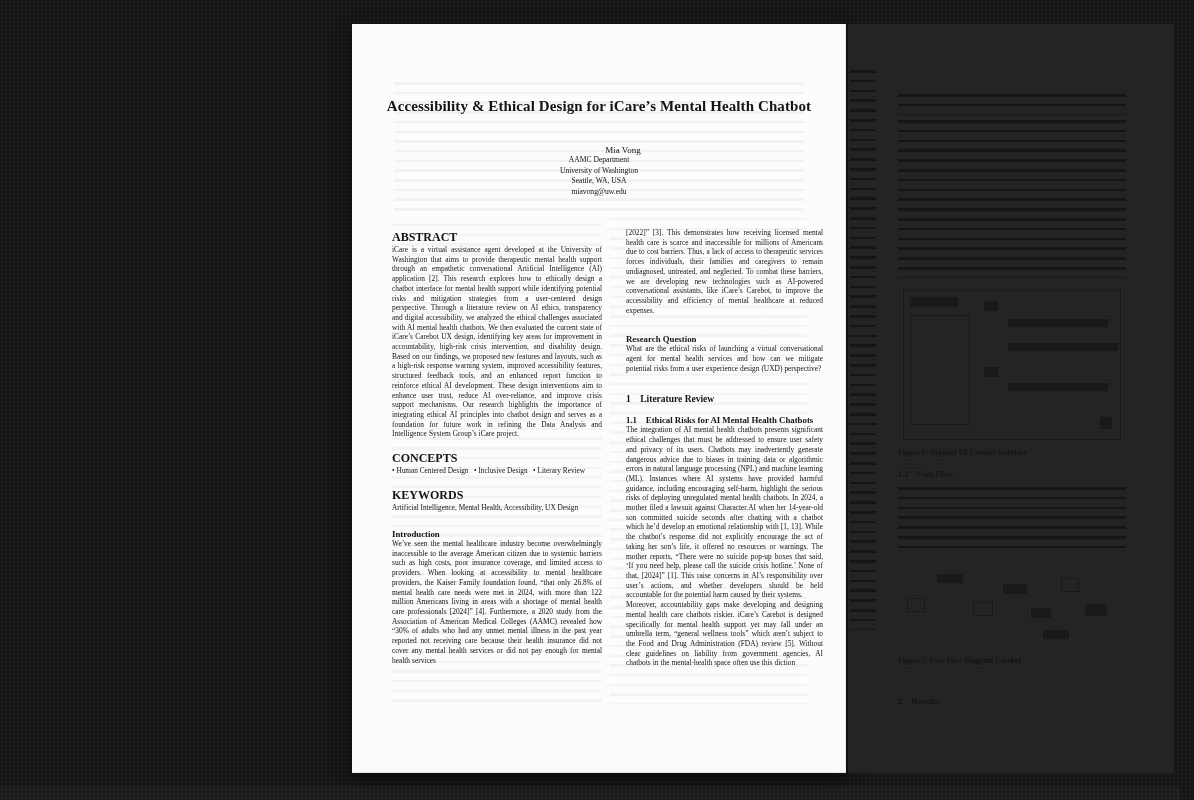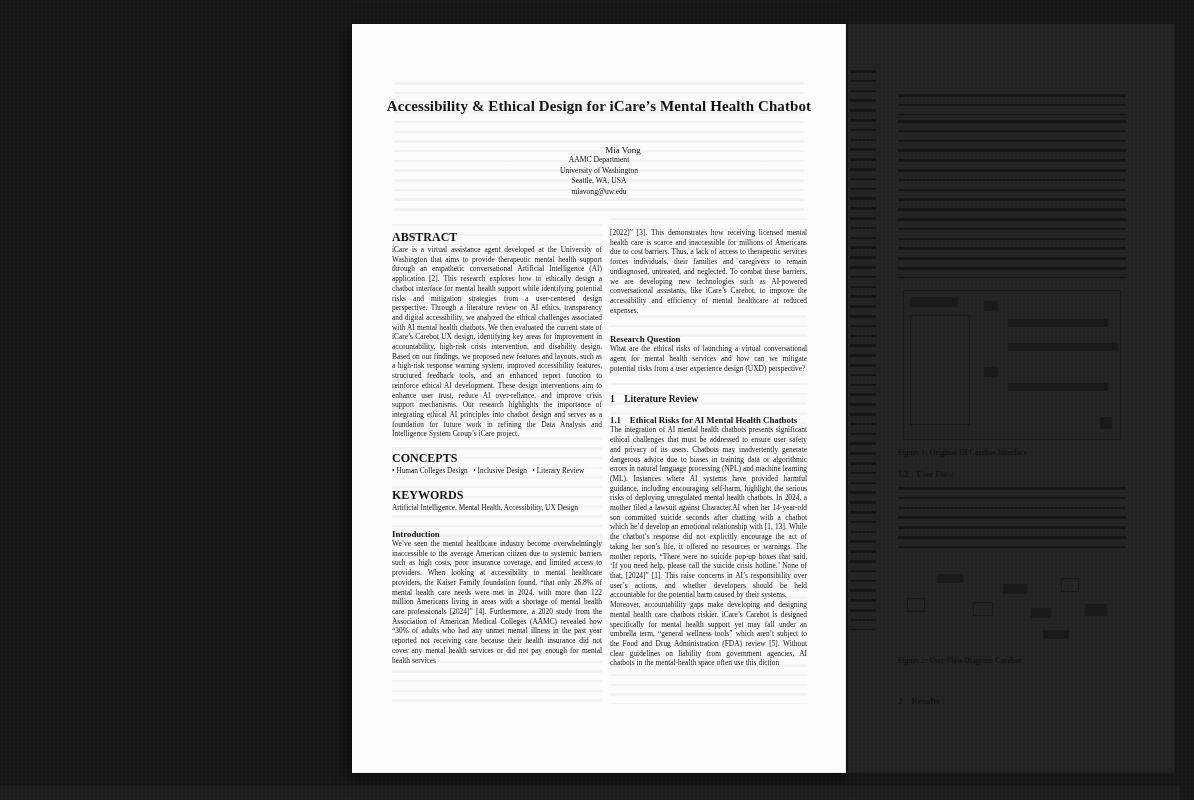--- a/index.html
+++ b/index.html
@@ -28,21 +28,21 @@
 
   .title{position:absolute;left:0;top:74px;width:100%;text-align:center;
     font-size:15px;font-weight:bold;letter-spacing:0.1px;}
   .subtitle{position:absolute;left:0;top:101px;width:100%;text-align:center;font-size:10.5px;}
   .authorblock{position:absolute;left:0;top:121px;width:100%;text-align:center;
     font-size:7.6px;line-height:10.4px;}
   .authorblock .aname{font-size:9px;padding-left:48px;}
 
   .col{position:absolute;}
   .col-left{left:40px;top:206px;width:210px;}
-  .col-right{left:258px;top:204px;width:197px;}
+  .col-right{left:274px;top:204px;width:197px;}
   .sh{font-size:12px;font-weight:bold;margin:0;white-space:pre-wrap;}
   .sh2{font-size:8.8px;font-weight:bold;margin:0;white-space:pre-wrap;}
   .shnum{font-size:9.5px;font-weight:bold;margin:0;white-space:pre-wrap;}
   p.bodytxt{font-size:7.4px;line-height:9.7px;text-align:justify;margin:0;word-spacing:0.2px;}
   p.inline-line{font-size:7.3px;line-height:9.5px;margin:0;white-space:pre-wrap;}
 
   .mt-abs{margin-top:9px;}
   .mt-sec{margin-top:12px;}
   .mt-line{margin-top:7px;}
   .mt-intro{margin-top:17px;}
@@ -85,21 +85,21 @@
       <div>University of Washington</div>
       <div>Seattle, WA, USA</div>
       <div>miavong@uw.edu</div>
     </div>
 
     <div class="col col-left">
       <h3 class="sh">ABSTRACT</h3>
       <p class="bodytxt mt-abs">iCare is a virtual assistance agent developed at the University of Washington that aims to provide therapeutic mental health support through an empathetic conversational Artificial Intelligence (AI) application [2]. This research explores how to ethically design a chatbot interface for mental health support while identifying potential risks and mitigation strategies from a user-centered design perspective. Through a literature review on AI ethics, transparency and digital accessibility, we analyzed the ethical challenges associated with AI mental health chatbots. We then evaluated the current state of iCare’s Carebot UX design, identifying key areas for improvement in accountability, high-risk crisis intervention, and disability design. Based on our findings, we proposed new features and layouts, such as a high-risk response warning system, improved accessibility features, structured feedback tools, and an enhanced report function to reinforce ethical AI development. These design interventions aim to enhance user trust, reduce AI over-reliance, and improve crisis support mechanisms. Our research highlights the importance of integrating ethical AI principles into chatbot design and serves as a foundation for future work in refining the Data Analysis and Intelligence System Group’s iCare project.</p>
 
       <h3 class="sh mt-sec">CONCEPTS</h3>
-      <p class="inline-line mt-line">• Human Colleges Design   • Inclusive Design   • Literary Review</p>
+      <p class="inline-line mt-line">• Human Centered Design   • Inclusive Design   • Literary Review</p>
 
       <h3 class="sh mt-sec">KEYWORDS</h3>
       <p class="inline-line mt-line">Artificial Intelligence, Mental Health, Accessibility, UX Design</p>
 
       <h3 class="sh2 mt-intro">Introduction</h3>
       <p class="bodytxt mt-p">We’ve seen the mental healthcare industry become overwhelmingly inaccessible to the average American citizen due to systemic barriers such as high costs, poor insurance coverage, and limited access to providers. When looking at accessibility to mental healthcare providers, the Kaiser Family foundation found, “that only 26.8% of mental health care needs were met in 2024, with more than 122 million Americans living in areas with a shortage of mental health care professionals [2024]” [4]. Furthermore, a 2020 study from the Association of American Medical Colleges (AAMC) revealed how “30% of adults who had any unmet mental illness in the past year reported not receiving care because their health insurance did not cover any mental health services or did not pay enough for mental health services</p>
     </div>
 
     <div class="col col-right">
       <p class="bodytxt">[2022]” [3]. This demonstrates how receiving licensed mental health care is scarce and inaccessible for millions of Americans due to cost barriers. Thus, a lack of access to therapeutic services forces individuals, their families and caregivers to remain undiagnosed, untreated, and neglected. To combat these barriers, we are developing new technologies such as AI-powered conversational assistants, like iCare’s Carebot, to improve the accessibility and efficiency of mental healthcare at reduced expenses.</p>

